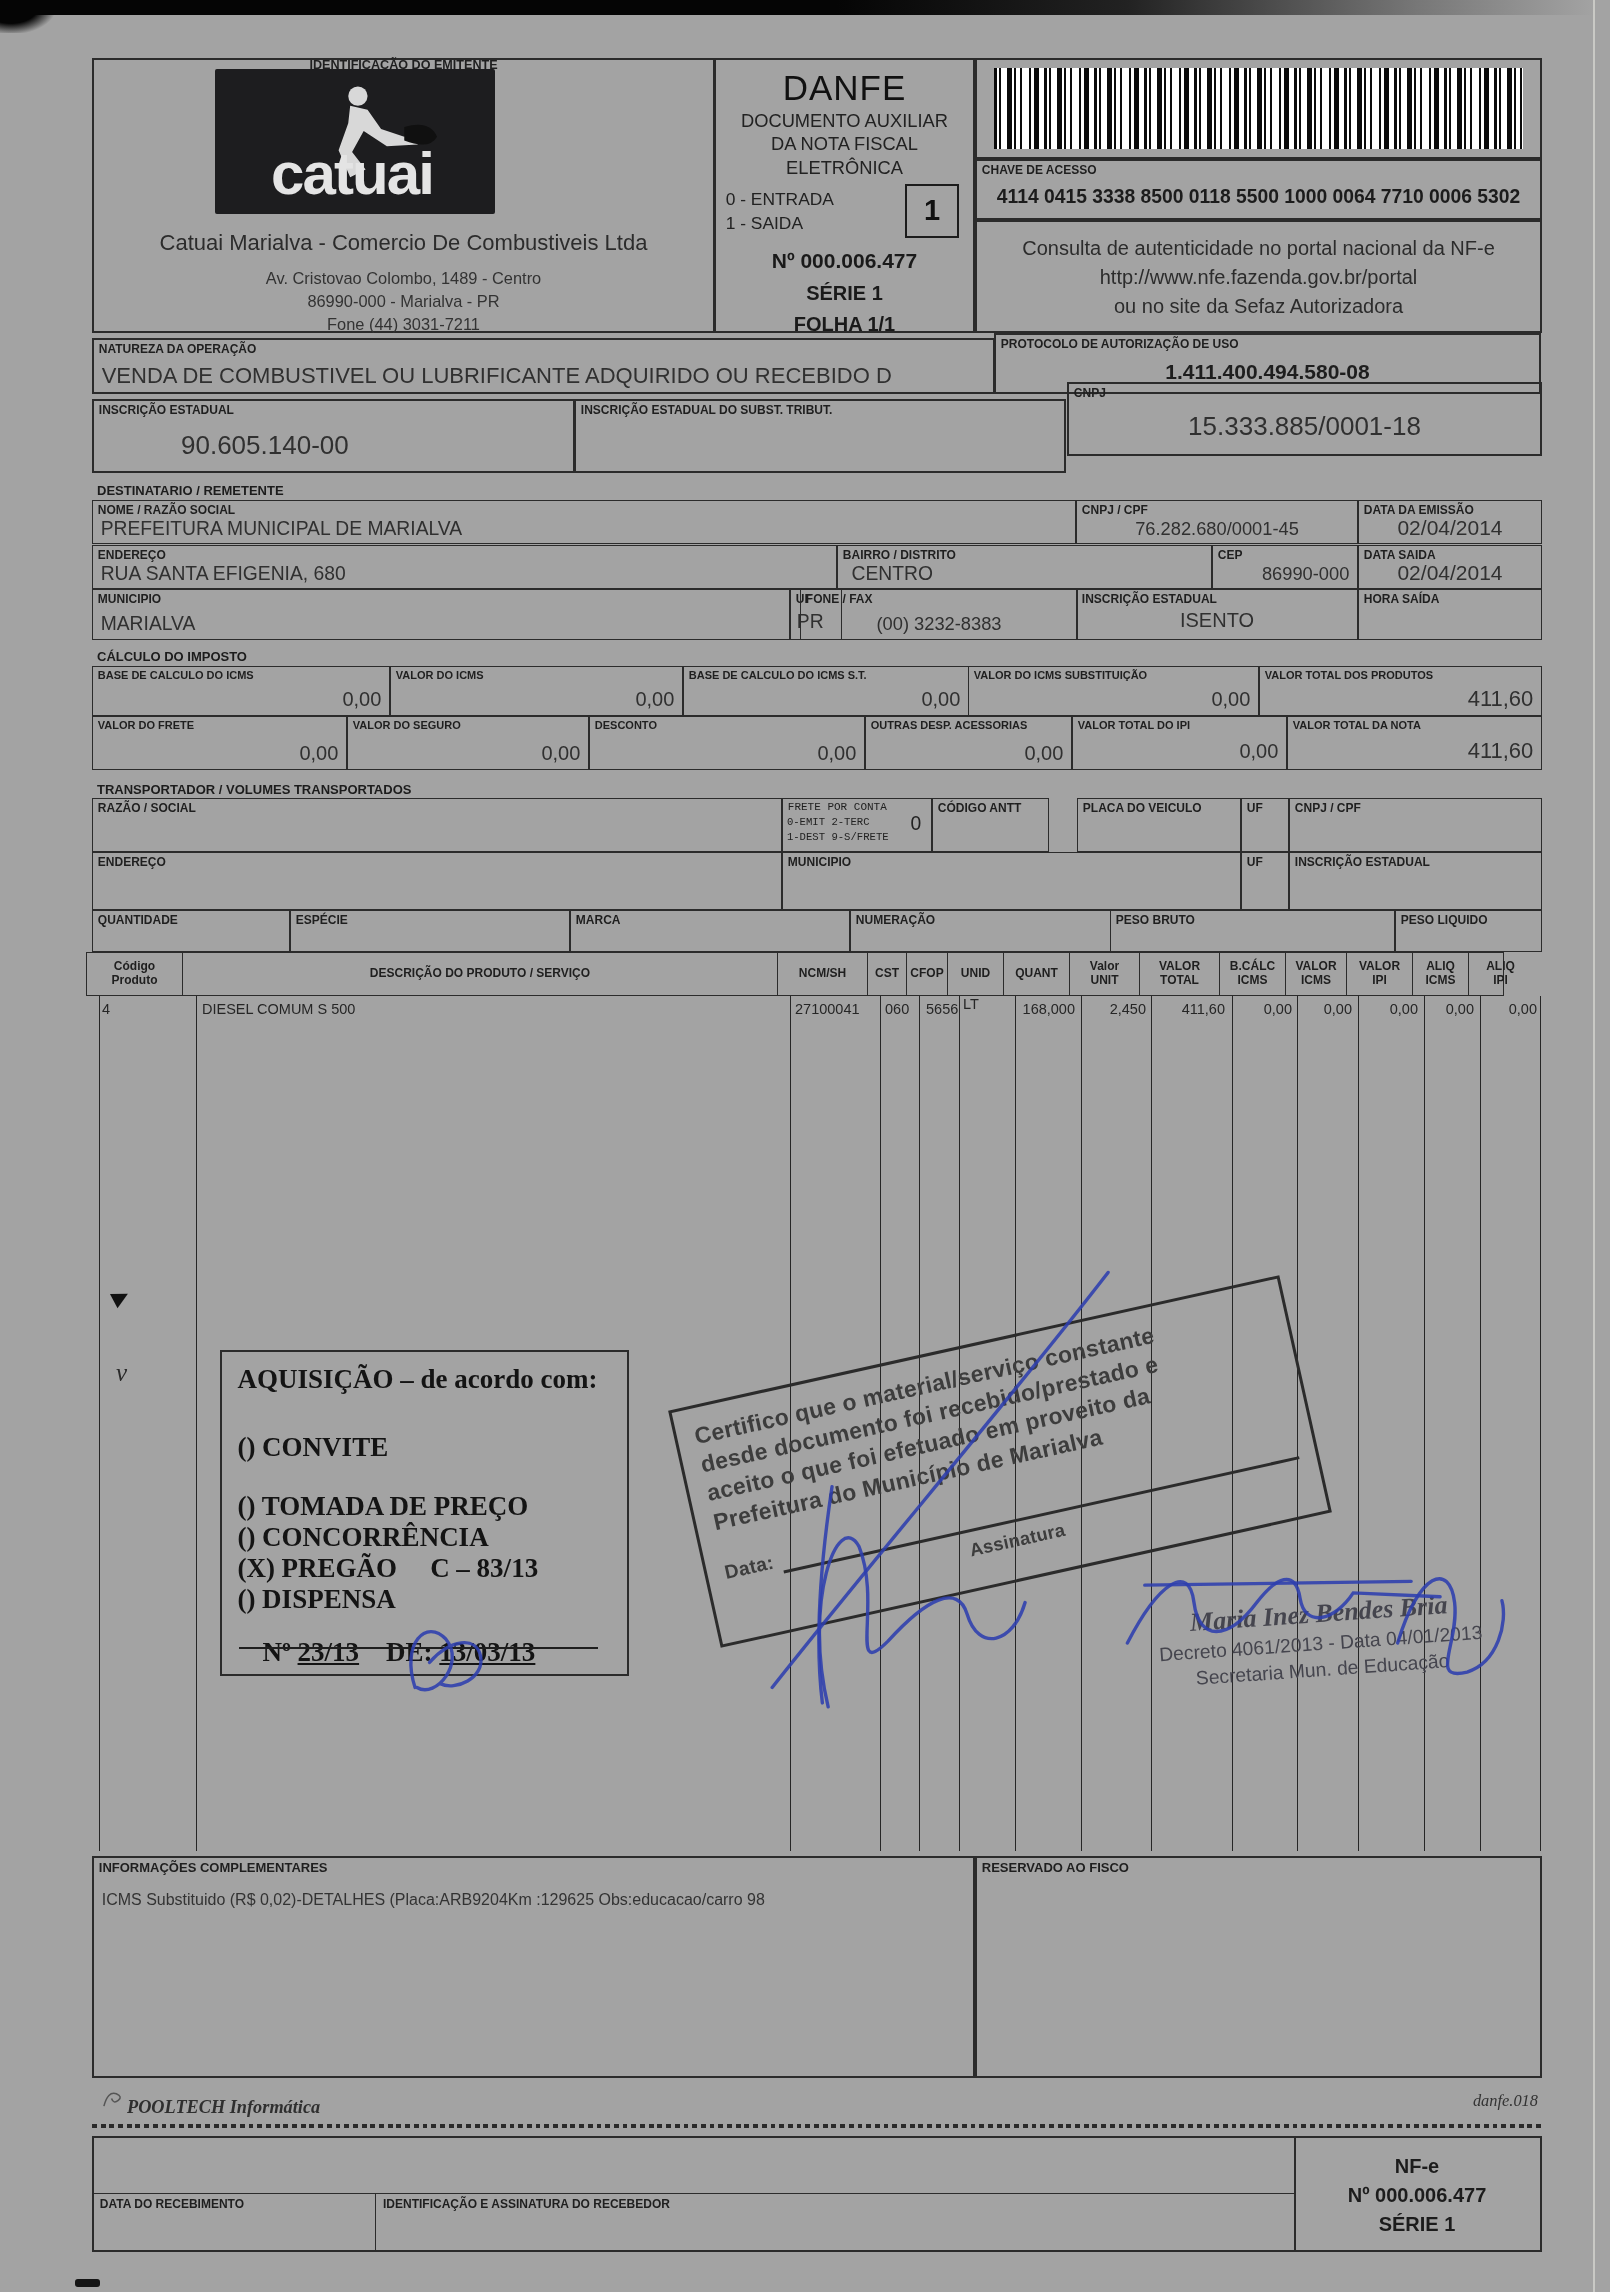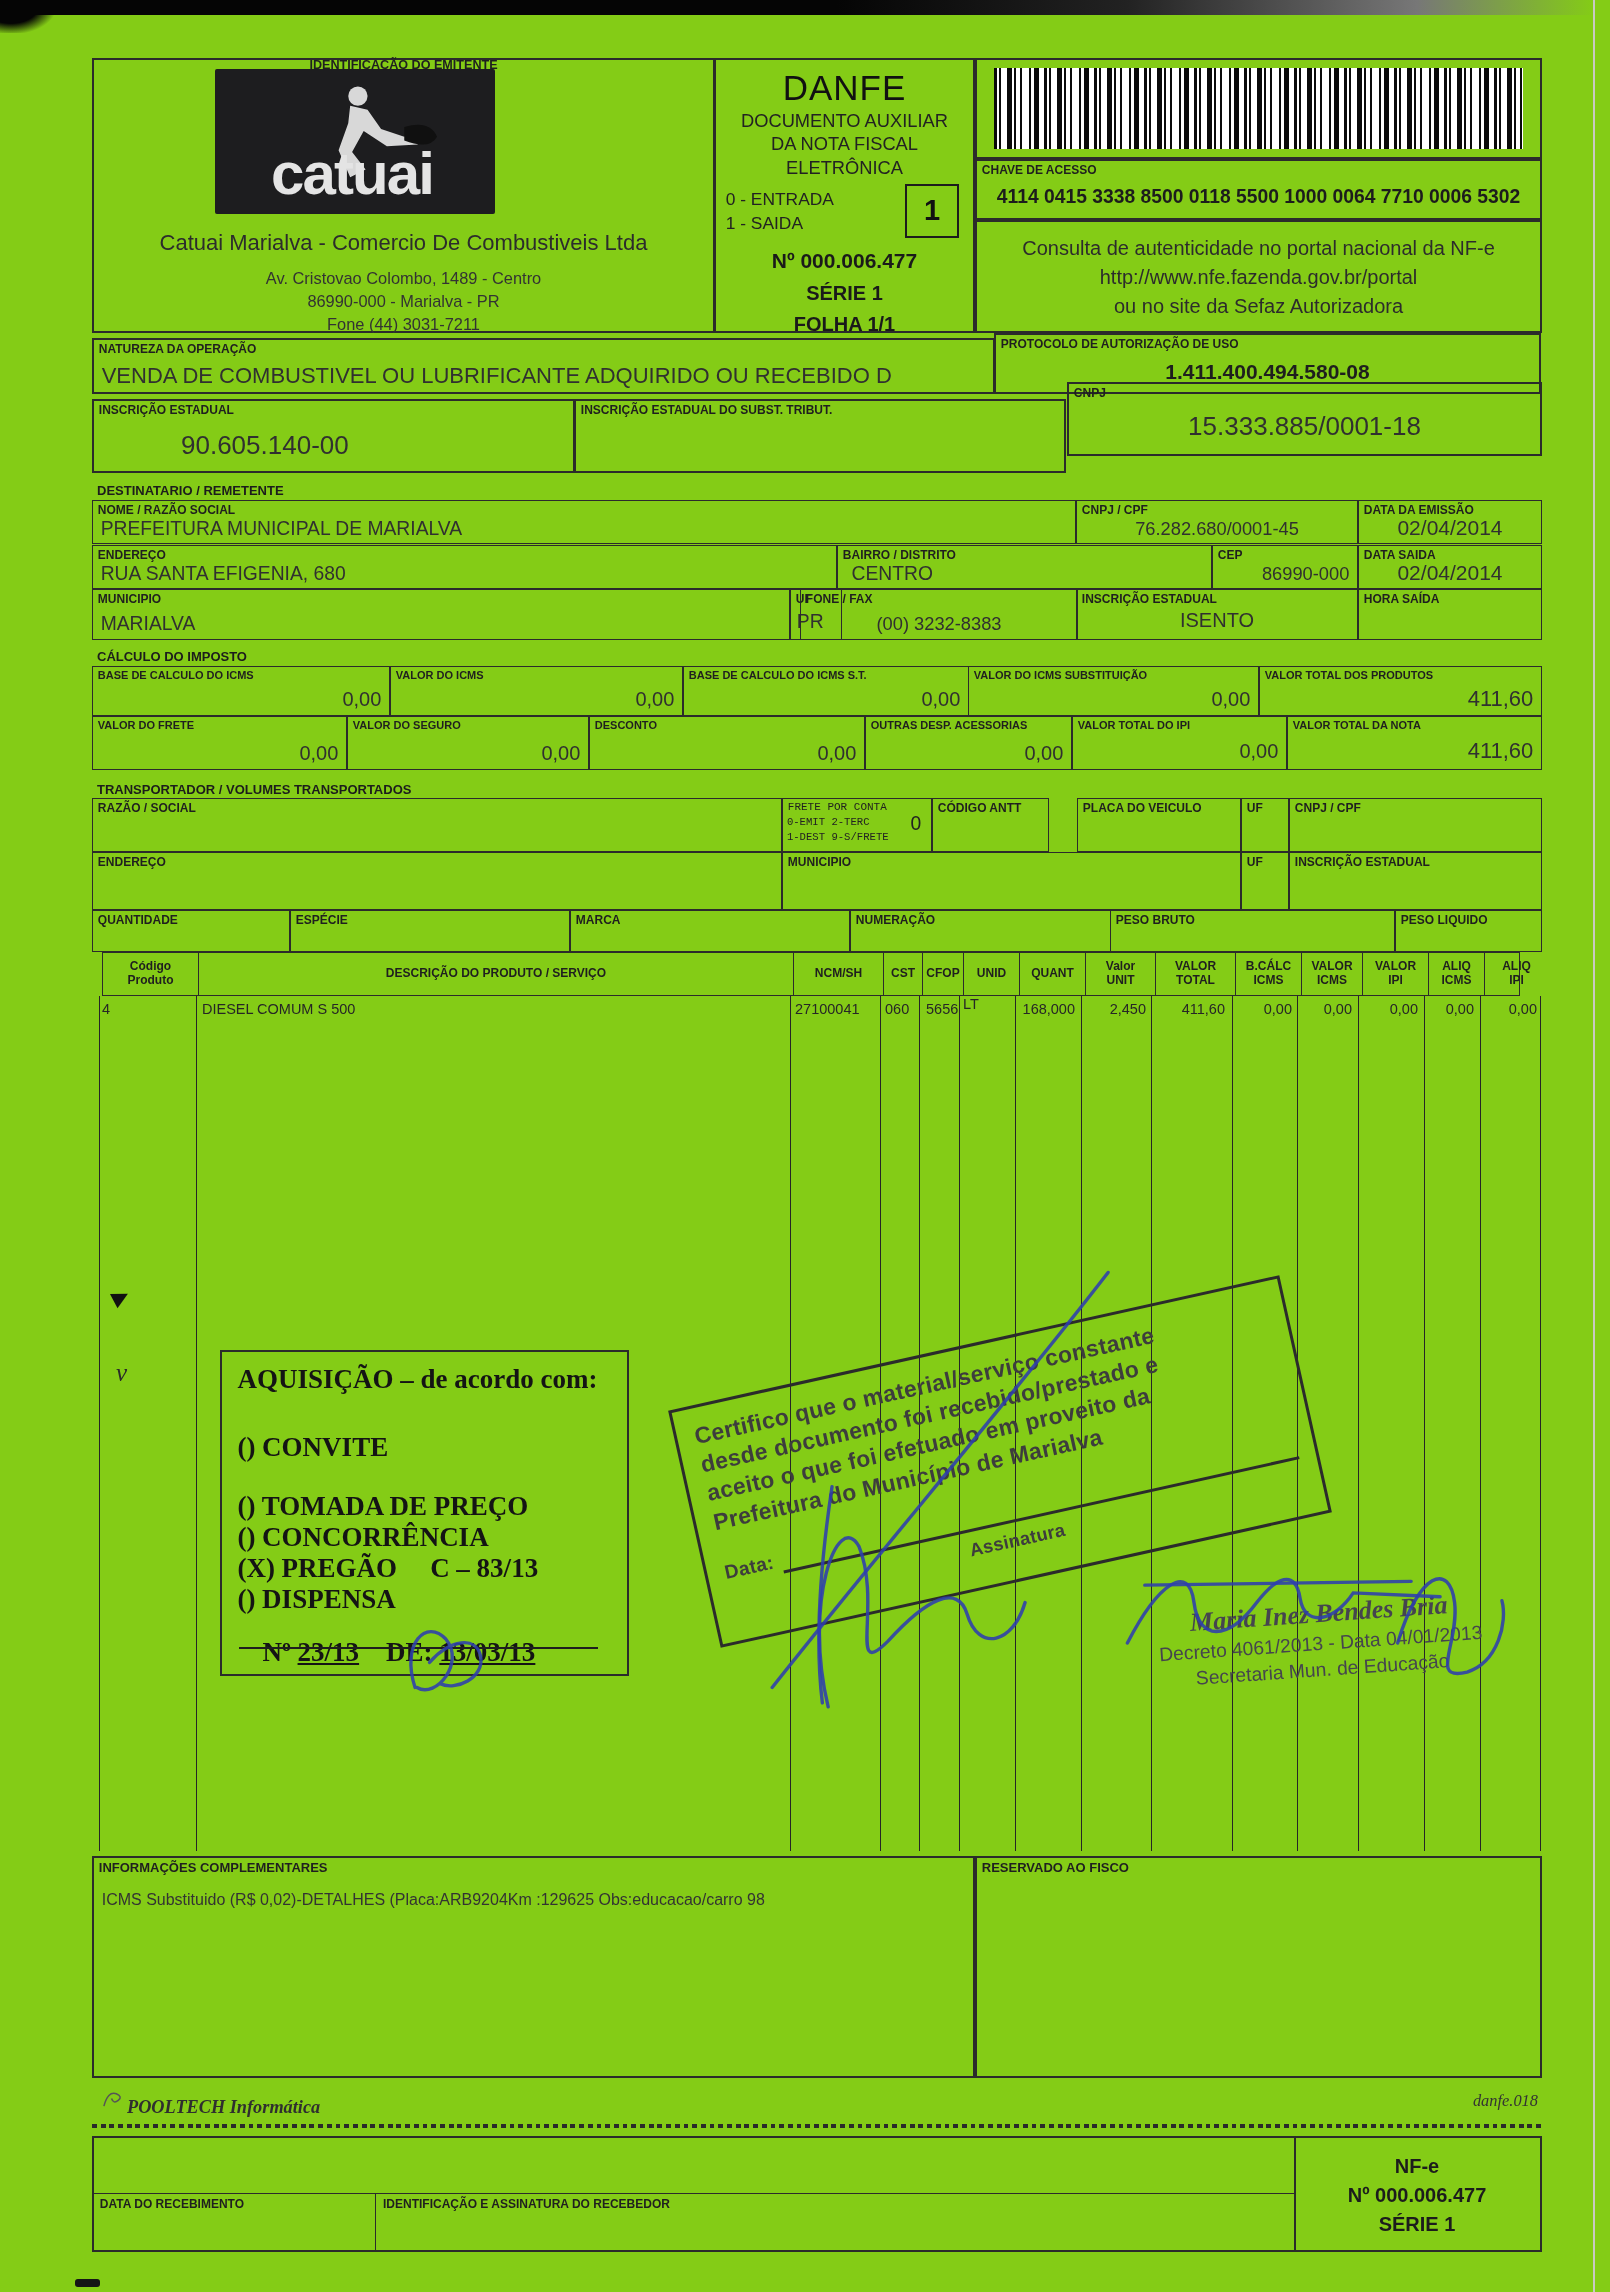--- a/index.html
+++ b/index.html
@@ -1,16 +1,16 @@
 <!DOCTYPE html>
 <html><head>
 <meta charset="utf-8">
 <style>
   html,body{margin:0;padding:0;background:#e8e8e6;}
-  #page{position:relative;width:1610px;height:2292px;background:#84cc16;overflow:hidden;
+  #page{position:relative;width:1610px;height:2292px;background:#a3a3a3;overflow:hidden;
         font-family:"Liberation Sans", sans-serif;color:#2e2e2e;}
   .abs{position:absolute;}
   .cell{position:absolute;border:1.9px solid #2b2b2b;box-sizing:border-box;background:transparent;}
   .cell-noborder{position:absolute;box-sizing:border-box;}
   .lbl{position:absolute;top:1.9px;left:4.8px;font-size:12px;font-weight:bold;color:#1f1f1f;white-space:nowrap;}
   .lbl.sm{font-size:11px;}
   .val{position:absolute;font-size:20px;color:#303030;white-space:nowrap;}
   .val.center{left:0;right:0;text-align:center;}
   .val.right{right:7.7px;text-align:right;}
   .seclbl{position:absolute;font-size:13px;font-weight:bold;color:#1c1c1c;white-space:nowrap;}
@@ -255,21 +255,21 @@
   <div class="cell" style="left:850px;top:910px;width:261px;height:42px;">
     <div class="lbl">NUMERAÇÃO</div>
   </div>
   <div class="cell" style="left:1110px;top:910px;width:285px;height:42px;">
     <div class="lbl">PESO BRUTO</div>
   </div>
   <div class="cell" style="left:1395px;top:910px;width:147px;height:42px;">
     <div class="lbl">PESO LIQUIDO</div>
   </div>
 
-  <div class="cell grid-head" style="left:102px;top:952px;width:1418px;height:44px;border-width:1.9px;">
+  <div class="cell grid-head" style="left:86px;top:952px;width:1418px;height:44px;border-width:1.9px;">
     <div class="gh-cell">Código
 Produto</div>
     <div class="gh-cell">DESCRIÇÃO DO PRODUTO / SERVIÇO</div>
     <div class="gh-cell">NCM/SH</div>
     <div class="gh-cell">CST</div>
     <div class="gh-cell">CFOP</div>
     <div class="gh-cell">UNID</div>
     <div class="gh-cell">QUANT</div>
     <div class="gh-cell">Valor
 UNIT</div>

